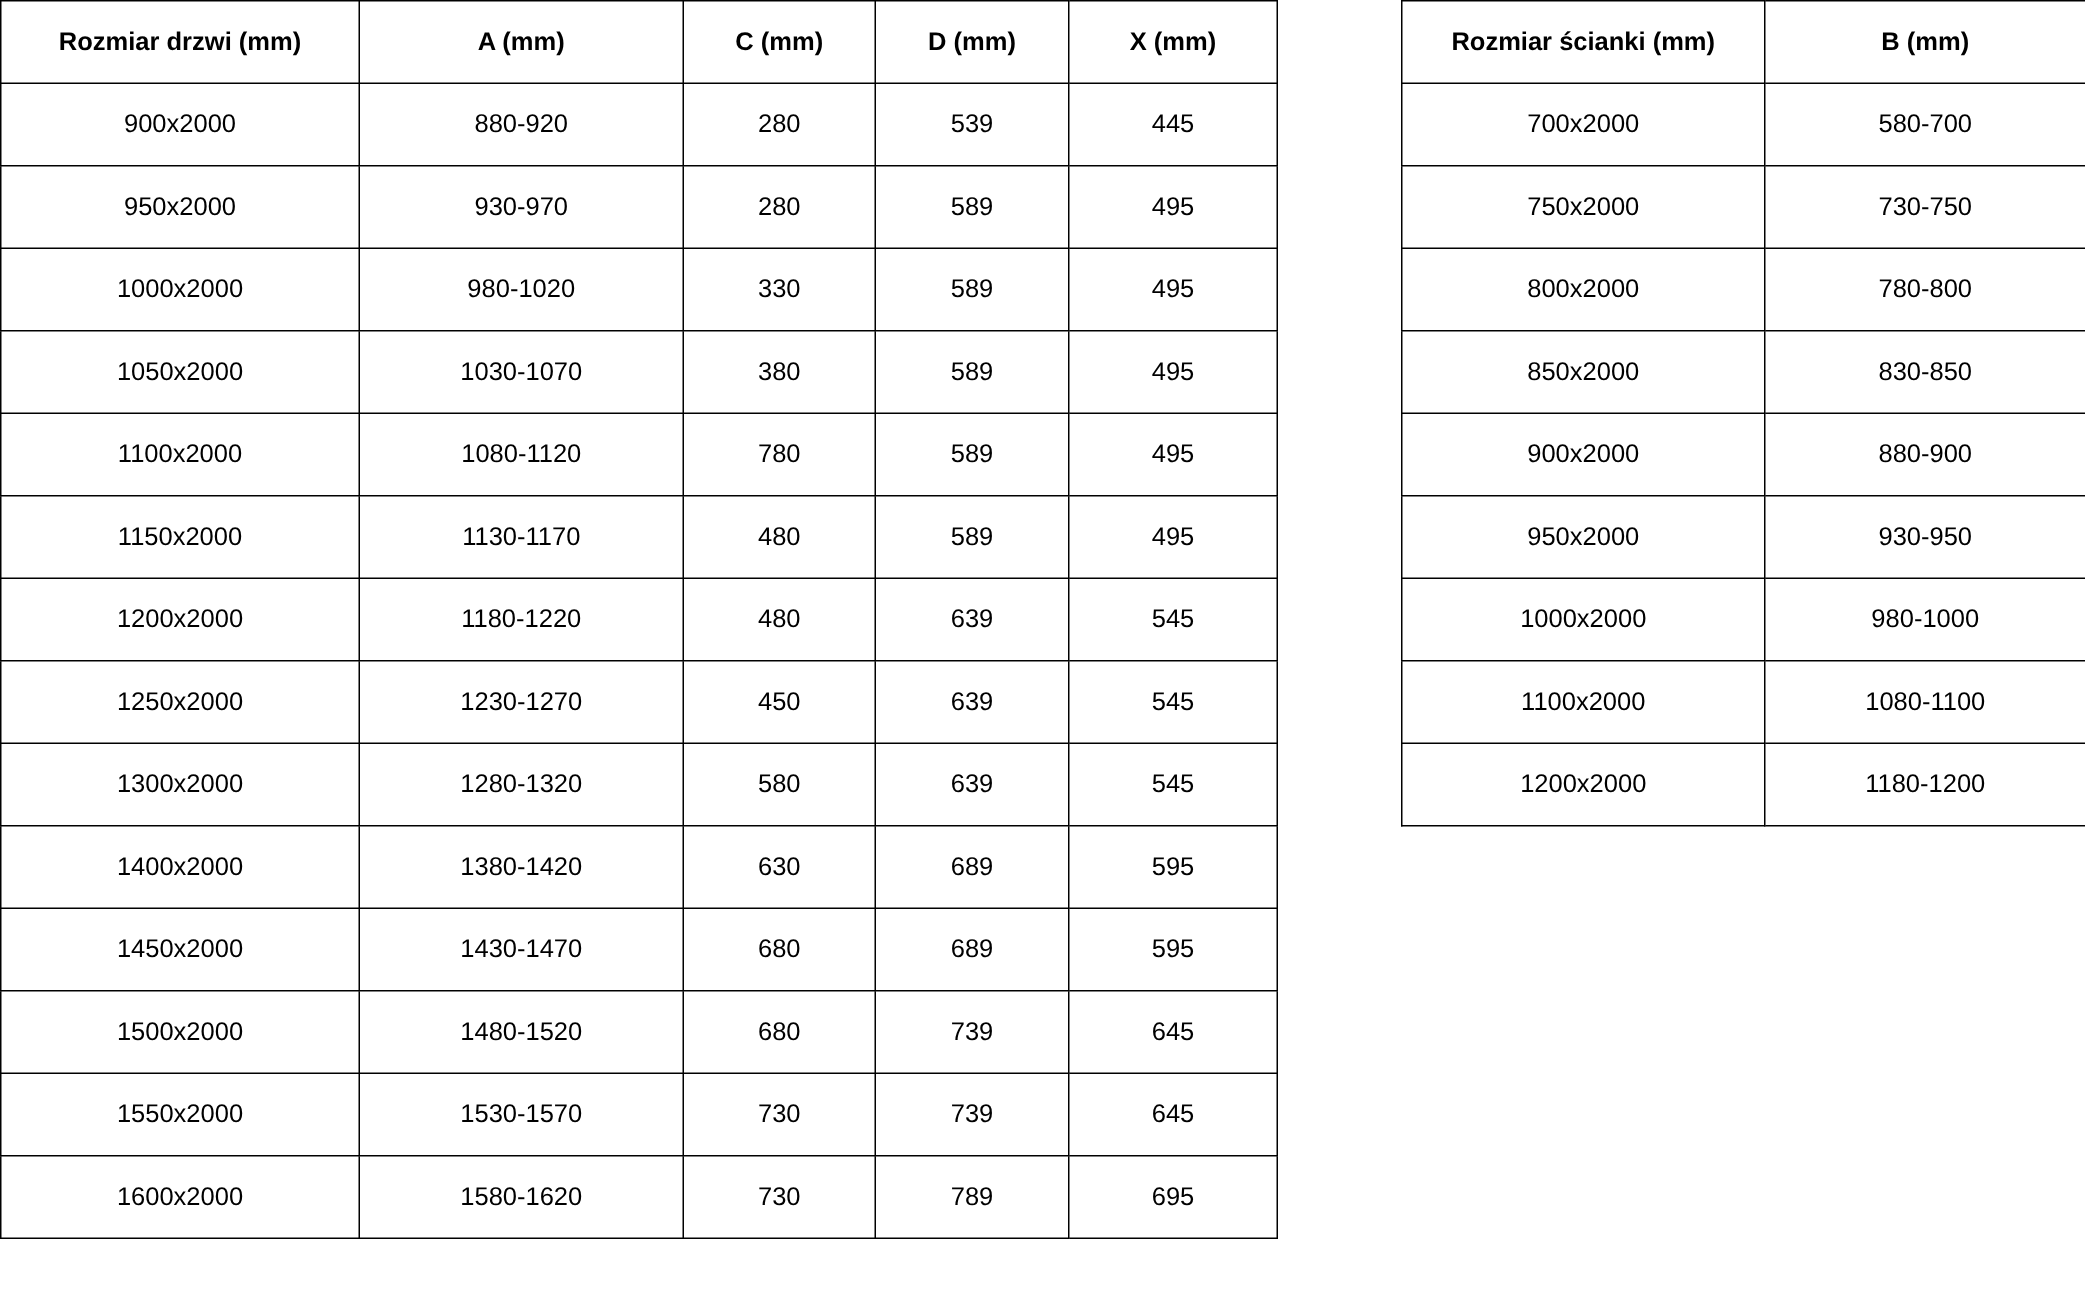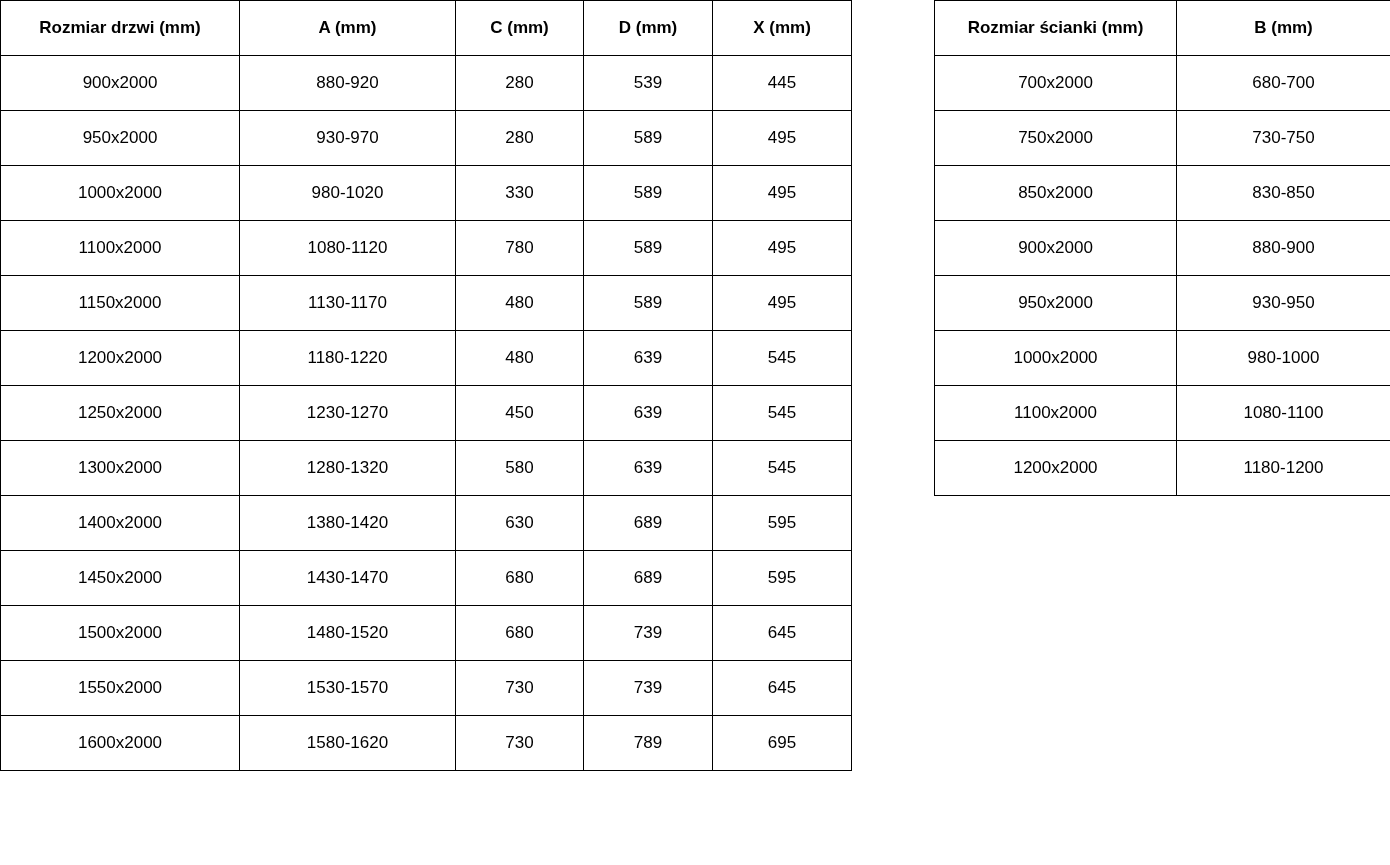--- a/index.html
+++ b/index.html
@@ -103,20 +103,27 @@
           <td>495</td>
         </tr>
         <tr>
           <td>1000x2000</td>
           <td>980-1020</td>
           <td>330</td>
           <td>589</td>
           <td>495</td>
         </tr>
         <tr>
+          <td>1050x2000</td>
+          <td>1030-1070</td>
+          <td>380</td>
+          <td>589</td>
+          <td>495</td>
+        </tr>
+        <tr>
           <td>1100x2000</td>
           <td>1080-1120</td>
           <td>780</td>
           <td>589</td>
           <td>495</td>
         </tr>
         <tr>
           <td>1150x2000</td>
           <td>1130-1170</td>
           <td>480</td>
@@ -189,27 +196,31 @@
     </colgroup>
     <thead>
       <tr>
         <th>Rozmiar ścianki (mm)</th>
         <th>B (mm)</th>
       </tr>
     </thead>
     <tbody id="wall-body">
         <tr>
           <td>700x2000</td>
-          <td>680-700</td>
+          <td>580-700</td>
         </tr>
         <tr>
           <td>750x2000</td>
           <td>730-750</td>
         </tr>
         <tr>
+          <td>800x2000</td>
+          <td>780-800</td>
+        </tr>
+        <tr>
           <td>850x2000</td>
           <td>830-850</td>
         </tr>
         <tr>
           <td>900x2000</td>
           <td>880-900</td>
         </tr>
         <tr>
           <td>950x2000</td>
           <td>930-950</td>

